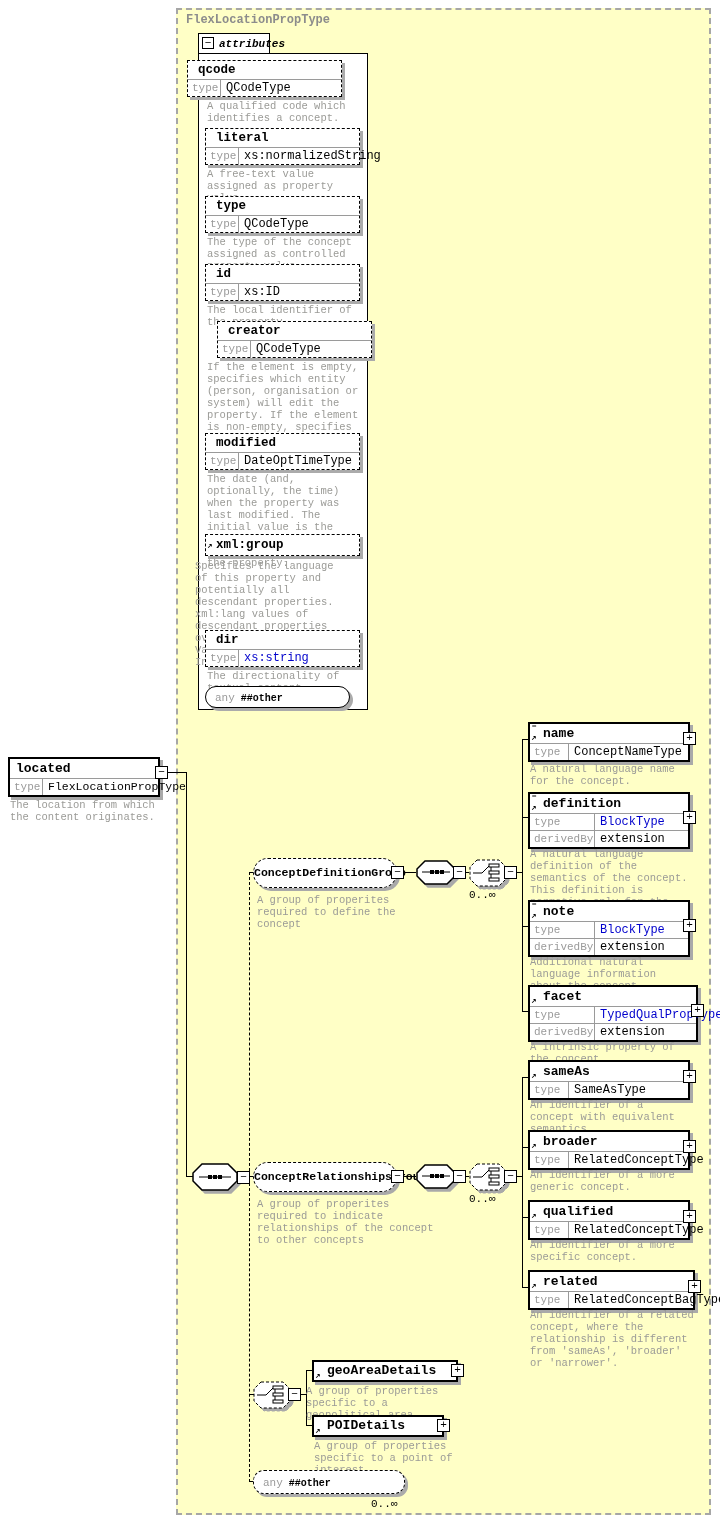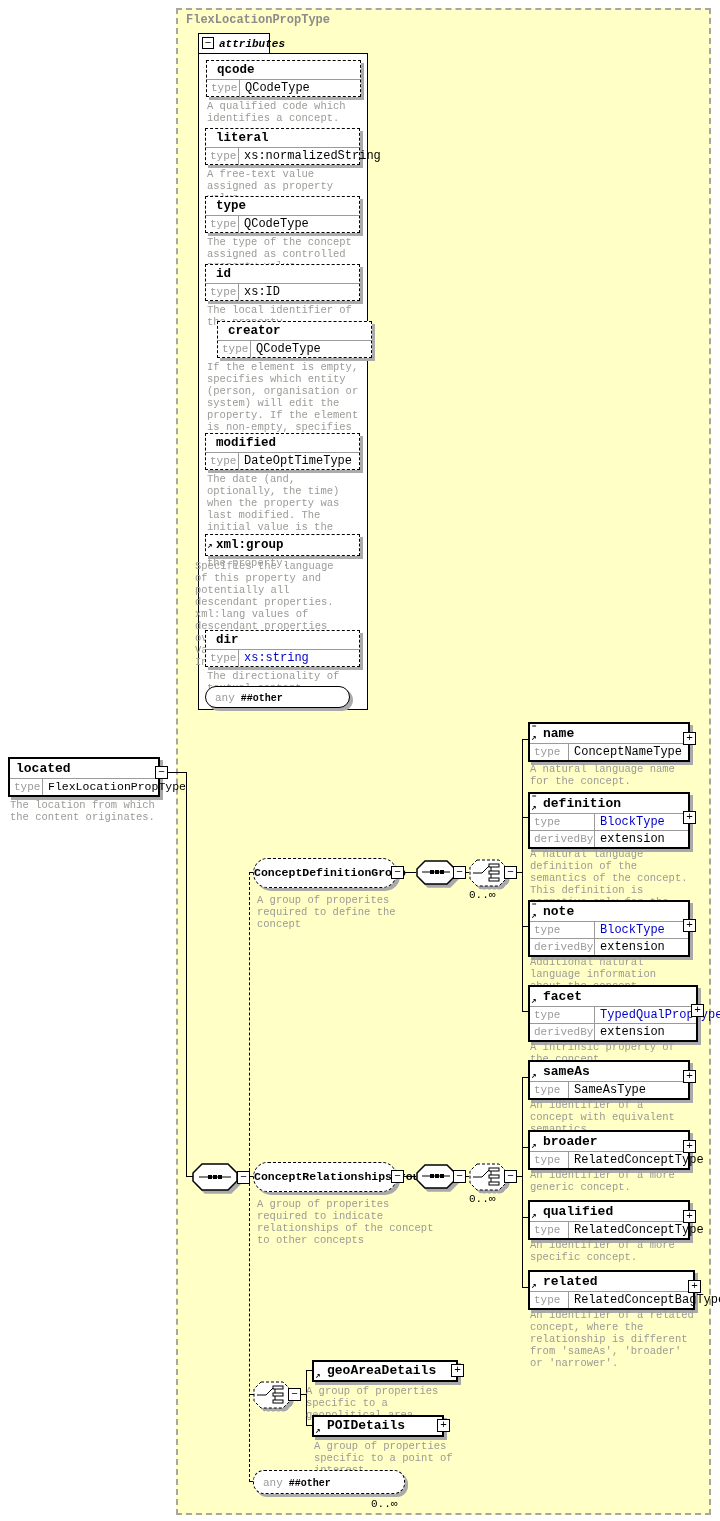--- a/index.html
+++ b/index.html
@@ -69,21 +69,21 @@
 
 <div id="canvas">
 
   <div class="container"></div>
   <div class="ctitle">FlexLocationPropType</div>
 
   <div class="apanel"></div>
   <div class="atab">attributes</div>
   <div class="hnd sm" style="left:202px;top:37px;">−</div>
 
-  <div class="abox" style="left:206px;top:60px;">
+  <div class="abox" style="left:187px;top:60px;">
     <div class="ahdr">qcode</div>
     <div class="row">
         <span class="lbl">type</span>
         <span class="val">QCodeType</span>
       </div>
   </div>
   <div class="ann" style="left:207px;top:100px;width:150px;">A qualified code which identifies a concept.</div>
 
   <div class="abox" style="left:205px;top:128px;">
     <div class="ahdr">literal</div>

